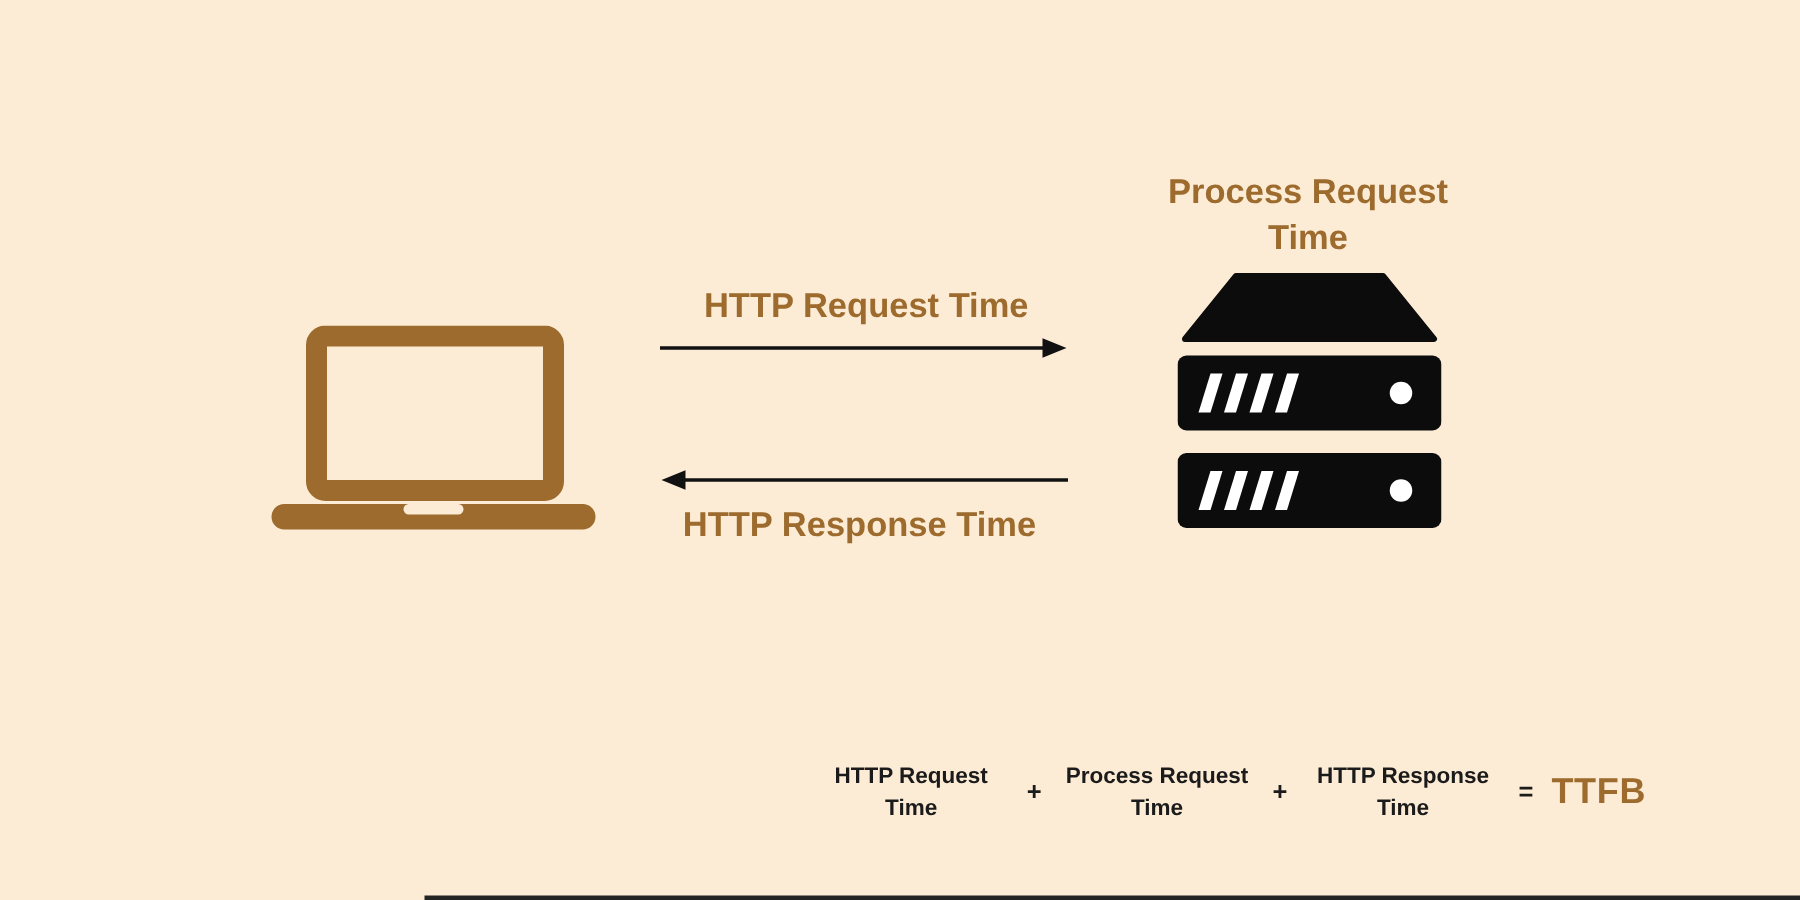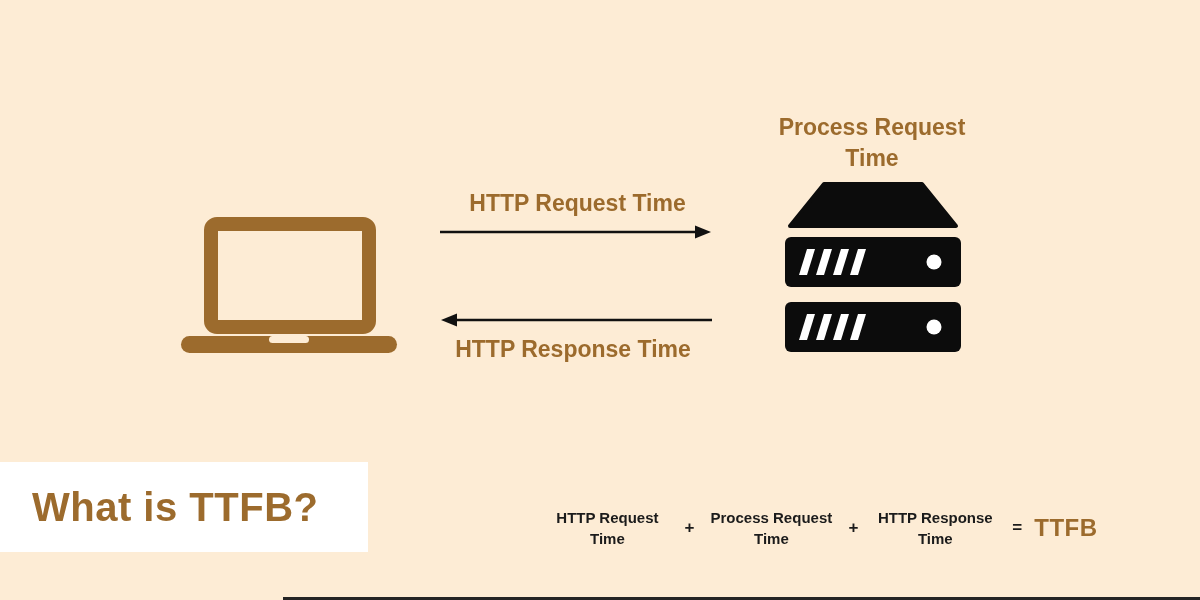--- a/index.html
+++ b/index.html
@@ -120,23 +120,20 @@
 
       <rect x="0" y="120" width="176" height="50" rx="6" fill="#0c0c0c"></rect>
       <use href="#sl" x="14" y="132"></use>
       <use href="#sl" x="31" y="132"></use>
       <use href="#sl" x="48" y="132"></use>
       <use href="#sl" x="65" y="132"></use>
       <circle cx="149" cy="145" r="7.5" fill="#ffffff"></circle>
     </svg>
   </div>
 
-  <div class="title-box">
-    <div class="title-text">What is TTFB?</div>
-  </div>
 
   <div class="formula">
     <div class="term">HTTP Request Time</div>
     <div class="op">+</div>
     <div class="term">Process Request Time</div>
     <div class="op">+</div>
     <div class="term">HTTP Response Time</div>
     <div class="op">=</div>
     <div class="result">TTFB</div>
   </div>

